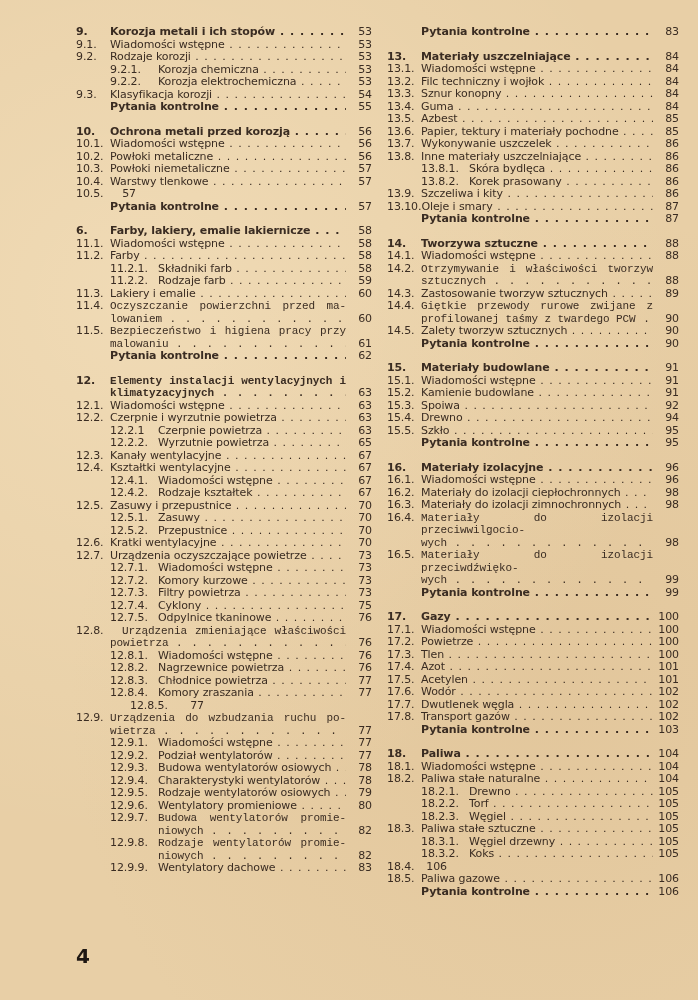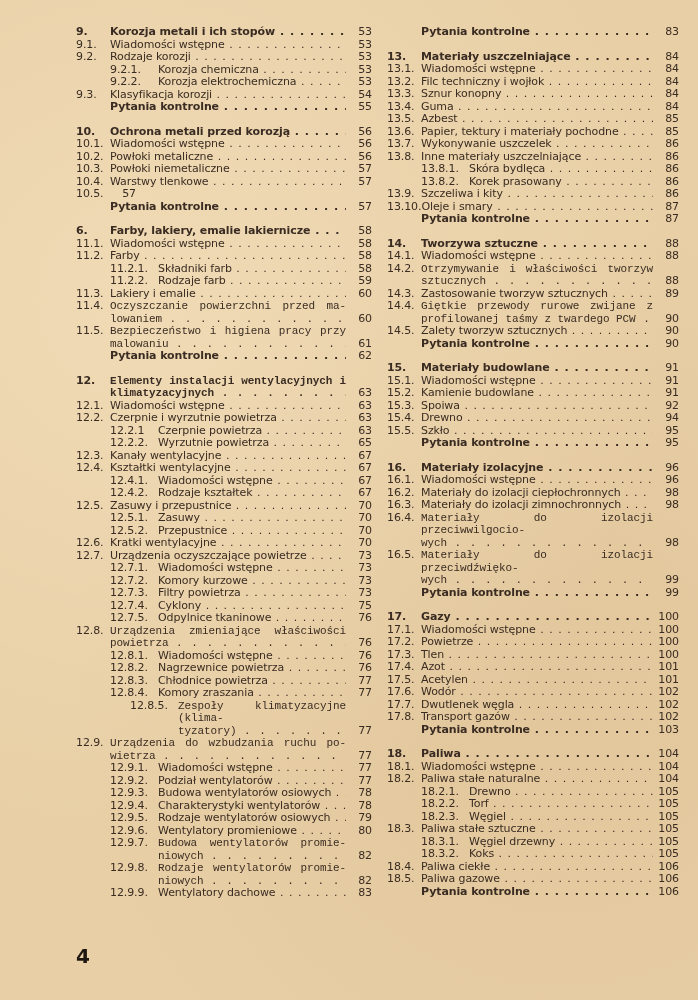--- a/index.html
+++ b/index.html
@@ -292,21 +292,21 @@
         </div>
         <div class="entry l3">
           <span class="indent"></span>
           <span class="num" style="flex: 0 0 48px;">12.7.5.</span>
           <span class="title"><span class="txt">Odpylnice tkaninowe</span></span>
           <span class="page-no">76</span>
         </div>
         <div class="entry wrap">
           <span class="num">12.8.</span>
           <span class="title">
-            <span style="display: block; text-align: justify; text-align-last: justify;">Urządzenia zmieniające właściwości</span>
+            <span style="display: block; text-align: justify; text-align-last: justify; margin-left: 12px;">Urządzenia zmieniające właściwości</span>
             <span class="wrapline">powietrza</span>
           </span>
           <span class="page-no">76</span>
         </div>
         <div class="entry l3">
           <span class="indent"></span>
           <span class="num" style="flex: 0 0 48px;">12.8.1.</span>
           <span class="title"><span class="txt">Wiadomości wstępne</span></span>
           <span class="page-no">76</span>
         </div>
@@ -324,24 +324,20 @@
         </div>
         <div class="entry l3">
           <span class="indent"></span>
           <span class="num" style="flex: 0 0 48px;">12.8.4.</span>
           <span class="title"><span class="txt">Komory zraszania</span></span>
           <span class="page-no">77</span>
         </div>
         <div class="entry l3 wrap">
           <span class="indent"></span>
           <span class="num" style="flex: 0 0 48px; margin-left: 20px;">12.8.5.</span>
-          <span class="title">
-            <span style="display: block; text-align: justify; text-align-last: justify;">Zespoły klimatyzacyjne (klima-</span>
-            <span class="wrapline">tyzatory)</span>
-          </span>
           <span class="page-no">77</span>
         </div>
         <div class="entry wrap">
           <span class="num">12.9.</span>
           <span class="title">
             <span style="display: block; text-align: justify; text-align-last: justify;">Urządzenia do wzbudzania ruchu po-</span>
             <span class="wrapline">wietrza</span>
           </span>
           <span class="page-no">77</span>
         </div>
@@ -710,21 +706,20 @@
           <span class="page-no">105</span>
         </div>
         <div class="entry l3">
           <span class="indent"></span>
           <span class="num" style="flex: 0 0 48px;">18.3.2.</span>
           <span class="title"><span class="txt">Koks</span></span>
           <span class="page-no">105</span>
         </div>
         <div class="entry">
           <span class="num">18.4.</span>
-          <span class="title"><span class="txt">Paliwa ciekłe</span></span>
           <span class="page-no">106</span>
         </div>
         <div class="entry">
           <span class="num">18.5.</span>
           <span class="title"><span class="txt">Paliwa gazowe</span></span>
           <span class="page-no">106</span>
         </div>
         <div class="entry bold">
           <span class="num"></span>
           <span class="title"><span class="txt">Pytania kontrolne</span></span>

